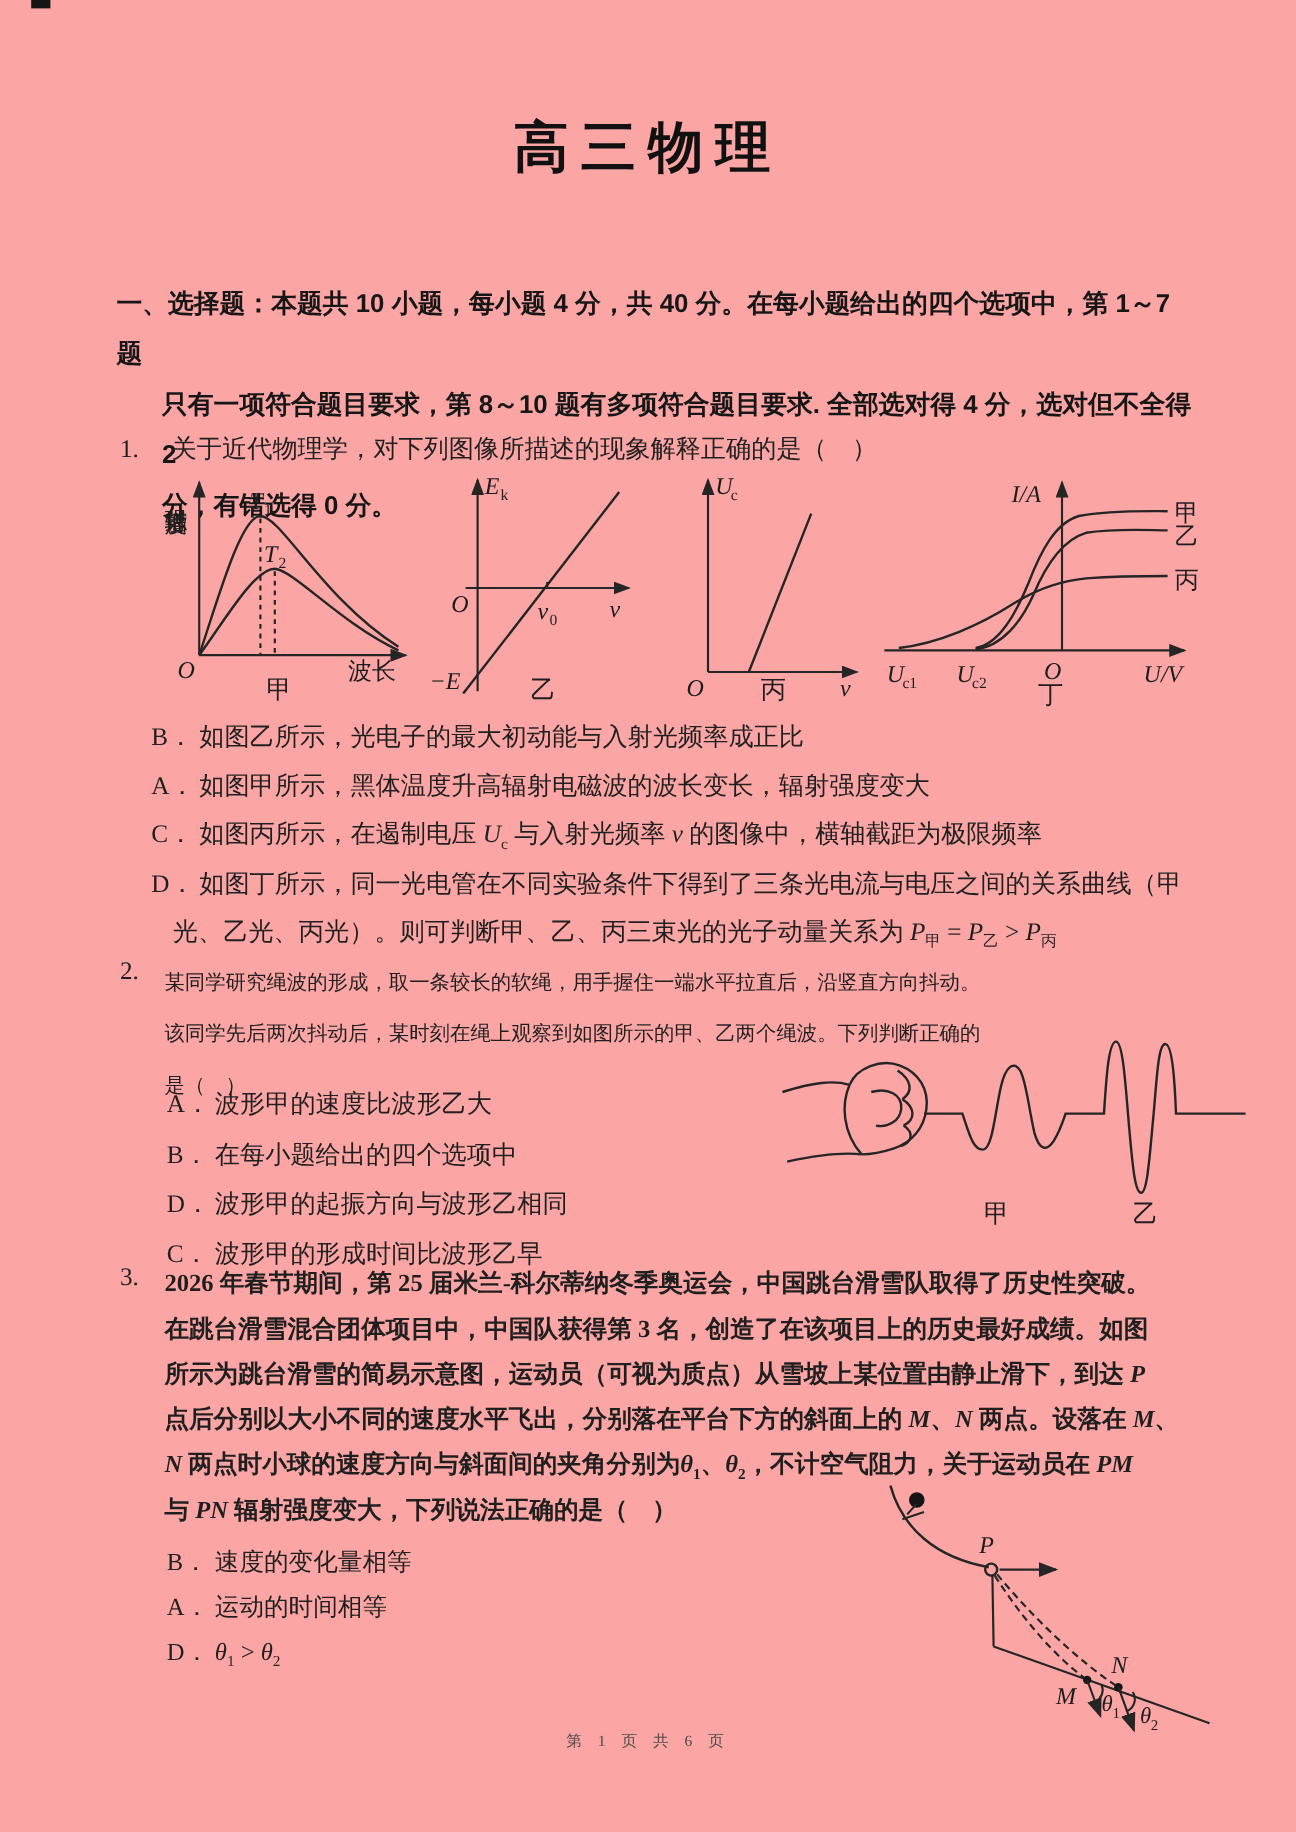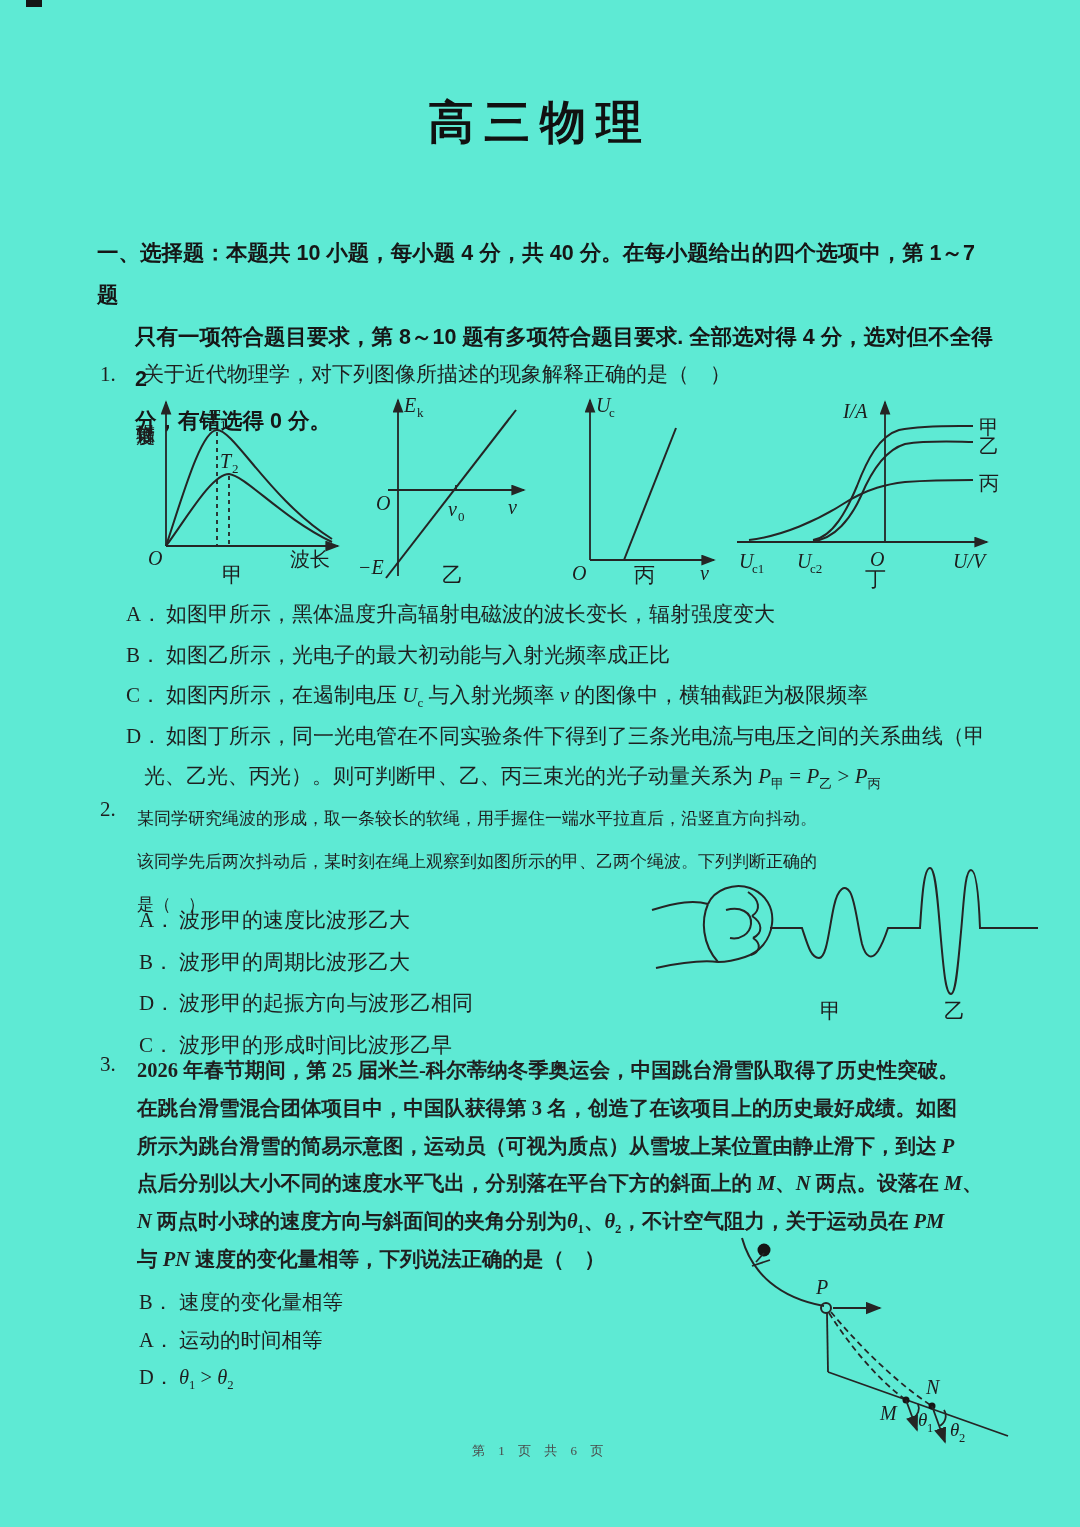--- a/index.html
+++ b/index.html
@@ -1,18 +1,18 @@
 <!DOCTYPE html>
 <html><head>
 <meta charset="utf-8">
 <style>
   html,body{margin:0;padding:0;background:#e9e9e7;}
   .page{
     position:relative; width:1080px; height:1527px; margin:0 auto;
-    background:#5eead4; color:#1f1f1f; overflow:hidden;
+    background:#fca5a5; color:#1f1f1f; overflow:hidden;
     font-family:"Liberation Serif","DejaVu Serif",serif;
   }
   .hei{font-family:"Liberation Sans","DejaVu Sans",sans-serif;font-weight:700;}
   .scan-mark{position:absolute;left:26px;top:0;width:16px;height:7px;background:#151515;}
   .title{position:absolute;top:92px;left:0;width:100%;text-align:center;
          font-size:46px;letter-spacing:10px;margin:0;color:#111;}
   .section{position:absolute;left:97px;top:232px;width:905px;font-size:21.5px;line-height:42px;color:#161616;}
   .section .indent{padding-left:38px;}
   .stem{position:absolute;font-size:21px;white-space:nowrap;}
   .qnum{display:inline-block;width:43px;}
@@ -122,38 +122,38 @@
     <text x="220" y="176" font-size="20" font-style="italic">U/V</text>
     <text x="137" y="174" font-size="20" font-style="italic">O</text>
     <text x="6" y="176" font-size="20" font-style="italic">U</text>
     <text x="19" y="181" font-size="13">c1</text>
     <text x="64" y="176" font-size="20" font-style="italic">U</text>
     <text x="77" y="181" font-size="13">c2</text>
     <text x="132" y="194" font-size="21">丁</text>
   </svg>
 
   <div class="opts" style="left:126px;top:594px;line-height:40.5px;">
+    <div><span class="olab">B．</span><span>如图乙所示，光电子的最大初动能与入射光频率成正比</span></div>
     <div><span class="olab">A．</span><span>如图甲所示，黑体温度升高辐射电磁波的波长变长，辐射强度变大</span></div>
-    <div><span class="olab">B．</span><span>如图乙所示，光电子的最大初动能与入射光频率成正比</span></div>
     <div><span class="olab">C．</span><span><span>如图丙所示，在遏制电压 </span><span style="font-style: italic;">U</span><sub>c</sub><span> 与入射光频率 </span><span style="font-style: italic;">ν</span><span> 的图像中，横轴截距为极限频率</span></span></div>
     <div><span class="olab">D．</span><span>如图丁所示，同一光电管在不同实验条件下得到了三条光电流与电压之间的关系曲线（甲</span></div>
     <div style="padding-left:18px;"><span>光、乙光、丙光）。则可判断甲、乙、丙三束光的光子动量关系为 </span><span style="font-style: italic;">P</span><sub>甲</sub><span> = </span><span style="font-style: italic;">P</span><sub>乙</sub><span> &gt; </span><span style="font-style: italic;">P</span><sub>丙</sub></div>
   </div>
 
   <div class="stem" style="left:100px;top:797px;">
     <span class="qnum">2.</span>
   </div>
   <div class="qlines" style="left:137px;top:797px;line-height:43px;">
     <div>某同学研究绳波的形成，取一条较长的软绳，用手握住一端水平拉直后，沿竖直方向抖动。</div>
     <div>该同学先后两次抖动后，某时刻在绳上观察到如图所示的甲、乙两个绳波。下列判断正确的</div>
     <div>是（　）</div>
   </div>
   <div class="opts" style="left:139px;top:900px;line-height:41.5px;">
     <div><span class="olab">A．</span><span>波形甲的速度比波形乙大</span></div>
-    <div><span class="olab">B．</span><span>波形甲的周期比波形乙大</span></div>
+    <div><span class="olab">B．</span><span>在每小题给出的四个选项中</span></div>
     <div><span class="olab">D．</span><span>波形甲的起振方向与波形乙相同</span></div>
     <div><span class="olab">C．</span><span>波形甲的形成时间比波形乙早</span></div>
   </div>
 
   <svg style="left:648px;top:846px;" width="400" height="190" viewBox="0 0 400 190">
     <g>
       <path class="stroke" d="M4,64 C30,56 46,54 60,58"></path>
       <path class="stroke" d="M8,122 C36,116 54,114 70,116"></path>
       <path class="stroke" d="M60,58 C66,44 86,36 102,42 C118,48 126,62 124,78 C122,94 112,106 97,111 C82,116 72,116 70,116"></path>
       <path class="stroke" d="M60,58 C53,74 54,98 70,116"></path>
@@ -173,21 +173,21 @@
 
   <div class="stem" style="left:100px;top:1052px;">
     <span class="qnum">3.</span>
   </div>
   <div class="qlines" style="left:137px;top:1052px;line-height:37.8px;font-size:20.5px;font-weight:bold;">
     <div>2026 年春节期间，第 25 届米兰-科尔蒂纳冬季奥运会，中国跳台滑雪队取得了历史性突破。</div>
     <div>在跳台滑雪混合团体项目中，中国队获得第 3 名，创造了在该项目上的历史最好成绩。如图</div>
     <div><span>所示为跳台滑雪的简易示意图，运动员（可视为质点）从雪坡上某位置由静止滑下，到达 </span><span style="font-style: italic;">P</span></div>
     <div><span>点后分别以大小不同的速度水平飞出，分别落在平台下方的斜面上的 </span><span style="font-style: italic;">M</span><span>、</span><span style="font-style: italic;">N</span><span> 两点。设落在 </span><span style="font-style: italic;">M</span><span>、</span></div>
     <div><span style="font-style: italic;">N</span><span> 两点时小球的速度方向与斜面间的夹角分别为</span><span style="font-style: italic;">θ</span><sub>1</sub><span>、</span><span style="font-style: italic;">θ</span><sub>2</sub><span>，不计空气阻力，关于运动员在 </span><span style="font-style: italic;">PM</span></div>
-    <div><span>与 </span><span style="font-style: italic;">PN</span><span> 速度的变化量相等，下列说法正确的是（　）</span></div>
+    <div><span>与 </span><span style="font-style: italic;">PN</span><span> 辐射强度变大，下列说法正确的是（　）</span></div>
   </div>
   <div class="opts" style="left:139px;top:1284px;line-height:37.5px;font-size:20.5px;">
     <div><span class="olab">B．</span><span>速度的变化量相等</span></div>
     <div><span class="olab">A．</span><span>运动的时间相等</span></div>
     <div><span class="olab">D．</span><span><span style="font-style: italic;">θ</span><sub>1</sub><span> &gt; </span><span style="font-style: italic;">θ</span><sub>2</sub></span></div>
   </div>
 
   <svg style="left:712px;top:1222px;" width="315" height="250" viewBox="0 0 315 250">
     <defs>
         <marker id="f3a" markerWidth="10" markerHeight="9" refX="8" refY="3.5" orient="auto">

